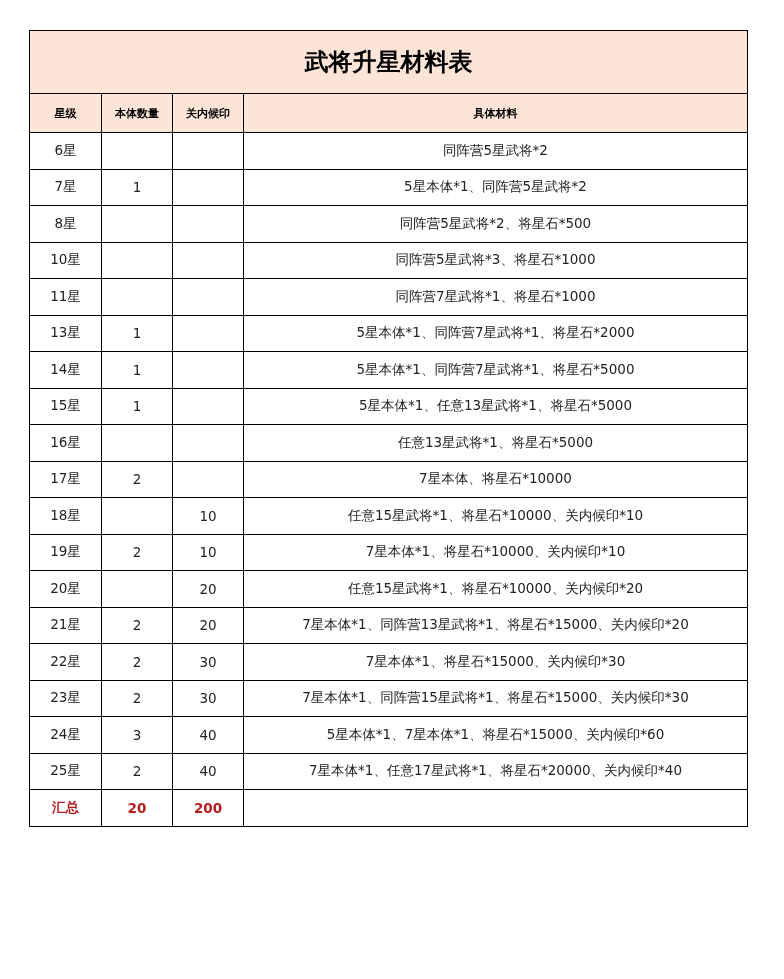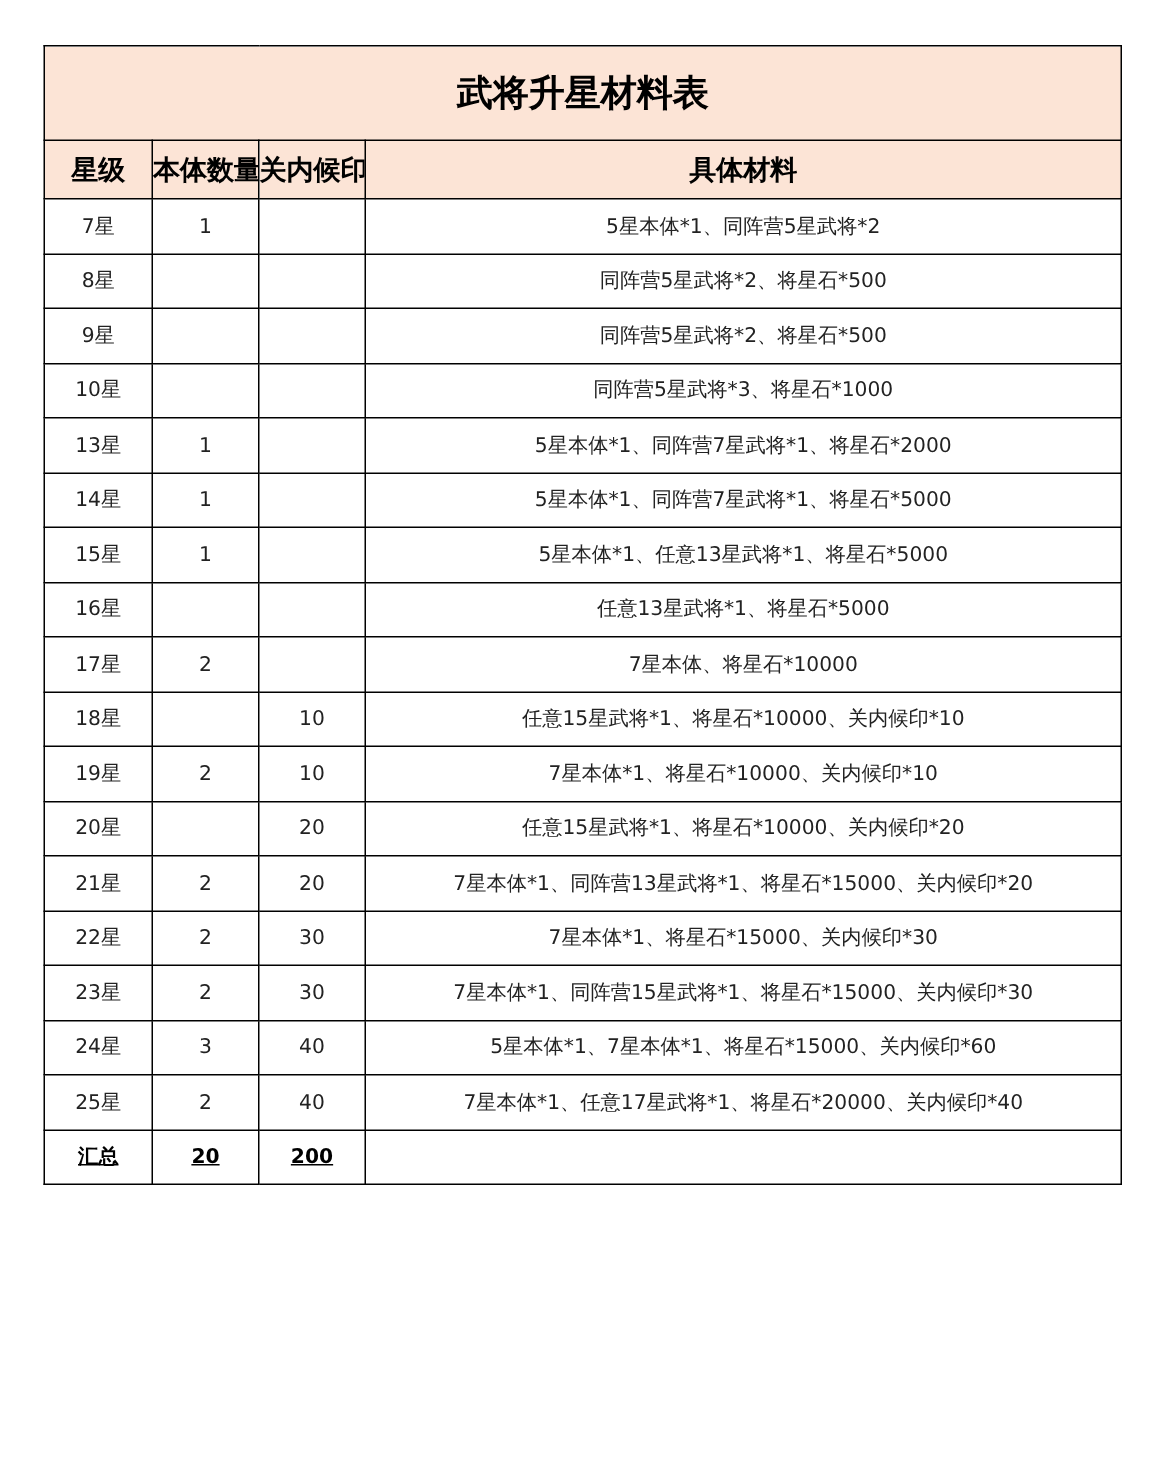--- a/index.html
+++ b/index.html
@@ -1,23 +1,23 @@
 <!DOCTYPE html>
 <html><head>
 <meta charset="utf-8">
 <style>
   html, body { margin: 0; padding: 0; background: #ffffff; }
   body { width: 784px; height: 979px; position: relative; font-family: "DejaVu Sans", "Liberation Sans", sans-serif; }
   .sheet { position: absolute; left: 29px; top: 30px; width: 718px; }
   table { border-collapse: collapse; width: 718px; table-layout: fixed; }
   td, th { border: 1.5px solid #000; text-align: center; vertical-align: middle; padding: 0; font-size: 13.5px; color: #222; white-space: nowrap; overflow: hidden; }
   .title-row td { height: 62px; background: #fce4d6; font-size: 24px; font-weight: bold; color: #000; }
-  .header-row th { height: 38px; background: #fce4d6; font-size: 18px; font-weight: bold; color: #000; }
+  .header-row th { height: 38px; background: #fce4d6; font-size: 11px; font-weight: bold; color: #000; }
   .data-row td { height: 35.5px; }
-  .total-row td { height: 35.5px; color: #000000; font-weight: bold; text-decoration: underline; }
+  .total-row td { height: 35.5px; color: #b91c1c; font-weight: bold; }
   col.c1 { width: 72px; } col.c2 { width: 71px; } col.c3 { width: 71px; } col.c4 { width: 504px; }
 </style>
 </head>
 <body>
 
 <div class="sheet">
   <table>
     <colgroup>
         <col class="c1">
         <col class="c2">
@@ -28,42 +28,48 @@
       <tr class="title-row">
         <td colspan="4">武将升星材料表</td>
       </tr>
       <tr class="header-row">
         <th>星级</th>
         <th>本体数量</th>
         <th>关内候印</th>
         <th>具体材料</th>
       </tr>
         <tr class="data-row">
+          <td>6星</td>
+          <td></td>
+          <td></td>
+          <td>同阵营5星武将*2</td>
+        </tr>
+        <tr class="data-row">
           <td>7星</td>
           <td>1</td>
           <td></td>
           <td>5星本体*1、同阵营5星武将*2</td>
         </tr>
         <tr class="data-row">
           <td>8星</td>
           <td></td>
           <td></td>
           <td>同阵营5星武将*2、将星石*500</td>
         </tr>
         <tr class="data-row">
-          <td>9星</td>
-          <td></td>
-          <td></td>
-          <td>同阵营5星武将*2、将星石*500</td>
-        </tr>
-        <tr class="data-row">
           <td>10星</td>
           <td></td>
           <td></td>
           <td>同阵营5星武将*3、将星石*1000</td>
+        </tr>
+        <tr class="data-row">
+          <td>11星</td>
+          <td></td>
+          <td></td>
+          <td>同阵营7星武将*1、将星石*1000</td>
         </tr>
         <tr class="data-row">
           <td>13星</td>
           <td>1</td>
           <td></td>
           <td>5星本体*1、同阵营7星武将*1、将星石*2000</td>
         </tr>
         <tr class="data-row">
           <td>14星</td>
           <td>1</td>

